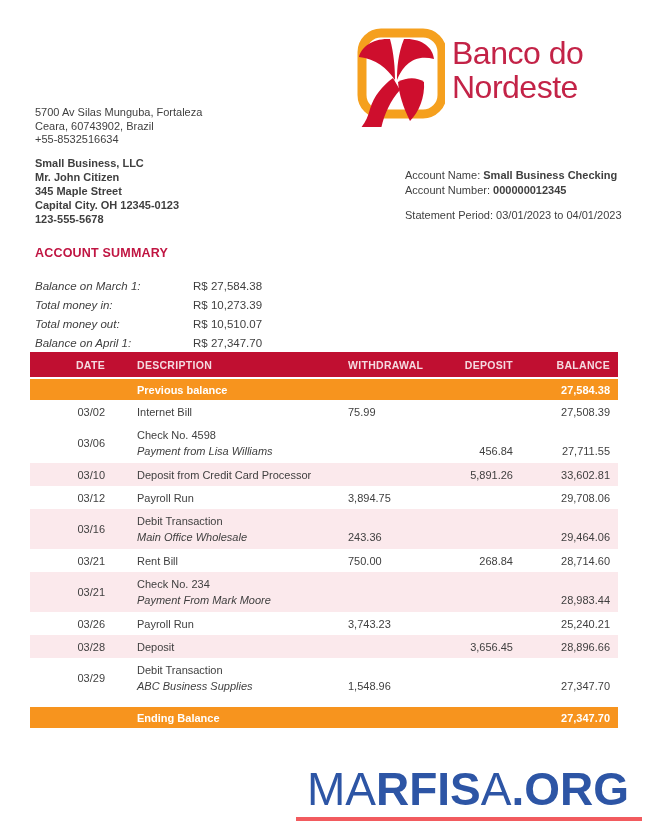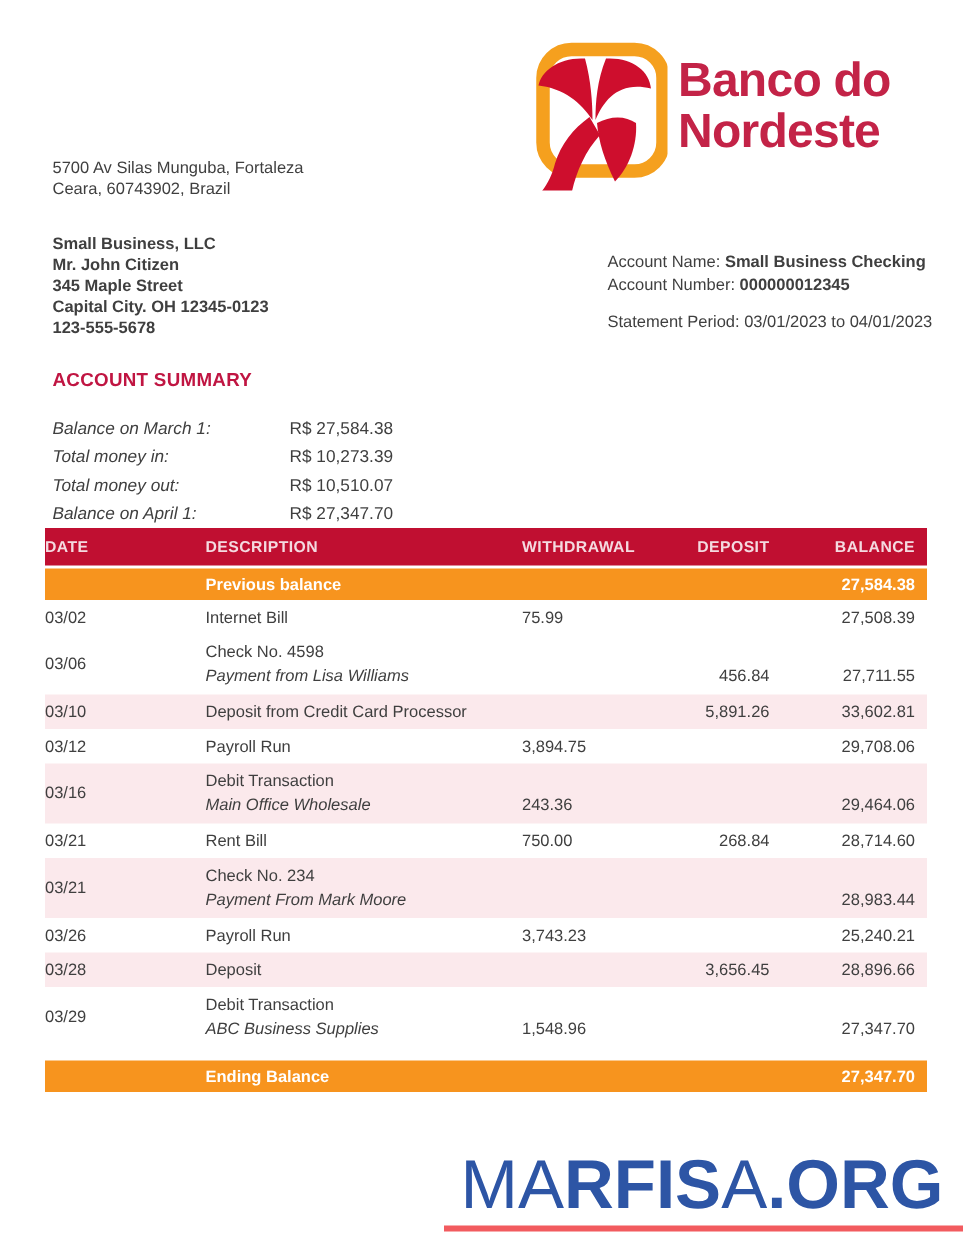--- a/index.html
+++ b/index.html
@@ -16,21 +16,21 @@
   }
   html,body{margin:0;padding:0;}
   body{
     width:648px;height:839px;position:relative;background:#fff;overflow:hidden;
     font-family:"Liberation Sans",sans-serif;color:var(--text-dark);
   }
   .abs{position:absolute;}
 
   
   .logo-icon{left:345px;top:25px;width:100px;height:102px;}
-  .wordmark{left:452px;top:36px;font-size:32px;line-height:34px;font-weight:700;
+  .wordmark{left:452px;top:36px;font-size:32px;line-height:34px;font-weight:400;
     color:var(--wordmark-red);letter-spacing:-0.5px;}
 
   
   .address{left:35px;top:106px;font-size:11px;line-height:13.5px;}
   .customer{left:35px;top:156px;font-size:11px;line-height:14px;font-weight:700;}
   .acct-info{left:405px;top:168px;font-size:11px;line-height:14.5px;}
   .acct-info b{font-weight:700;}
   .period{margin-top:11px;}
 
   
@@ -39,21 +39,21 @@
   .sum-rows{margin-top:17px;font-size:11.5px;}
   .sum-row{display:flex;line-height:19px;}
   .sum-label{width:158px;font-style:italic;}
   .sum-value{}
 
   
   .txn-table{left:30px;top:352px;width:588px;font-size:11px;}
   .t-row{display:grid;grid-template-columns:75px 243px 97px 68px 105px;align-items:center;min-height:23px;}
   .t-head{background:var(--header-red);color:#F4DAE0;font-weight:700;font-size:10.5px;
     letter-spacing:.3px;min-height:25px;}
-  .c-date{text-align:left;}
+  .c-date{text-align:right;}
   .c-desc{padding-right:6px;padding-left:32px;}
   .c-wd{text-align:left;}
   .c-dep{text-align:right;}
   .c-bal{text-align:right;padding-right:8px;}
   .t-row.alt{background:var(--row-pink);}
   .t-row.tall{min-height:40px;}
   .t-row.tall .c-wd,.t-row.tall .c-dep,.t-row.tall .c-bal{align-self:start;padding-top:22px;}
   .desc-main{line-height:16px;}
   .desc-note{line-height:16px;font-style:italic;}
   .orange-row{background:var(--accent-orange);color:#fff;font-weight:700;min-height:21px;}
@@ -82,20 +82,21 @@
     </g>
   </svg>
   <div class="abs wordmark">
     <div>Banco do</div>
     <div>Nordeste</div>
   </div>
 
   <div class="abs address">
       <div>5700 Av Silas Munguba, Fortaleza</div>
       <div>Ceara, 60743902, Brazil</div>
+      <div>+55-8532516634</div>
     </div>
 
   <div class="abs customer">
       <div>Small Business, LLC</div>
       <div>Mr. John Citizen</div>
       <div>345 Maple Street</div>
       <div>Capital City. OH 12345-0123</div>
       <div>123-555-5678</div>
     </div>
 

